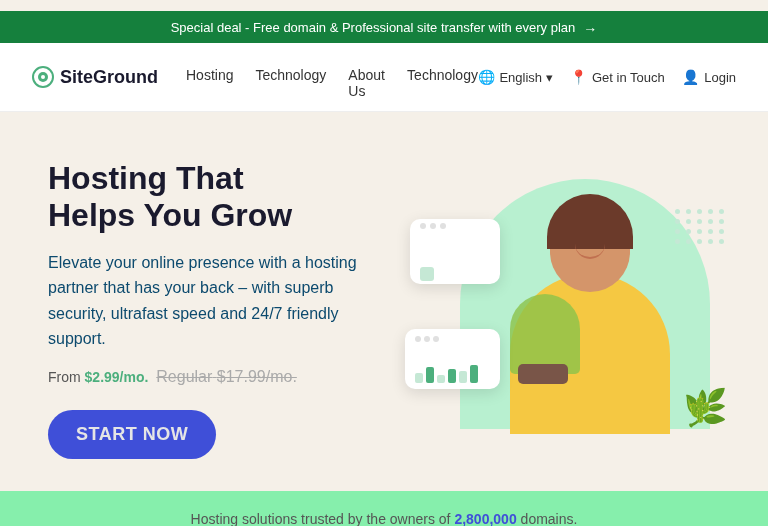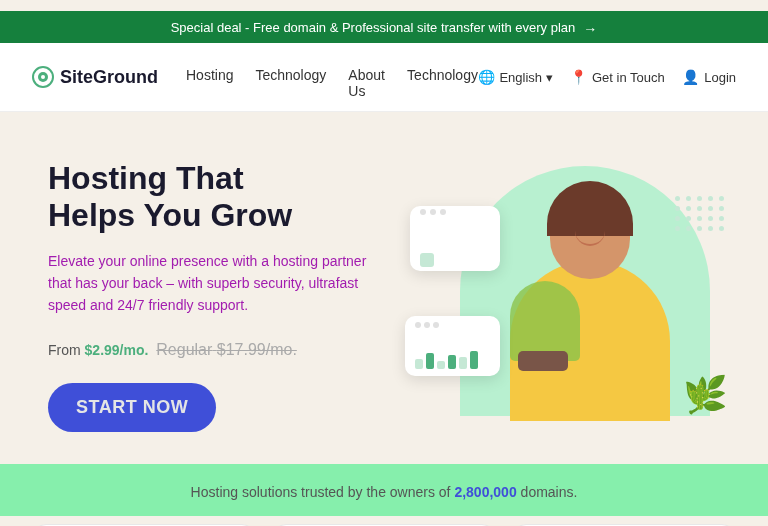--- a/index.html
+++ b/index.html
@@ -88,25 +88,25 @@
       z-index: 2;
     }
     .hero-title {
       font-size: 32px;
       font-weight: 800;
       color: #1a1a2e;
       line-height: 1.15;
       margin-bottom: 16px;
     }
     .hero-subtitle {
-      font-size: 14px;
-      color: #a21caf;
+      font-size: 16px;
+      color: #0c4a6e;
       max-width: 340px;
       line-height: 1.6;
-      margin-bottom: 24px;
+      margin-bottom: 16px;
     }
     .hero-price {
       font-size: 14px;
       color: #555;
       margin-bottom: 24px;
     }
     .hero-price .price {
       color: #4caf7d;
       font-weight: 700;
     }

